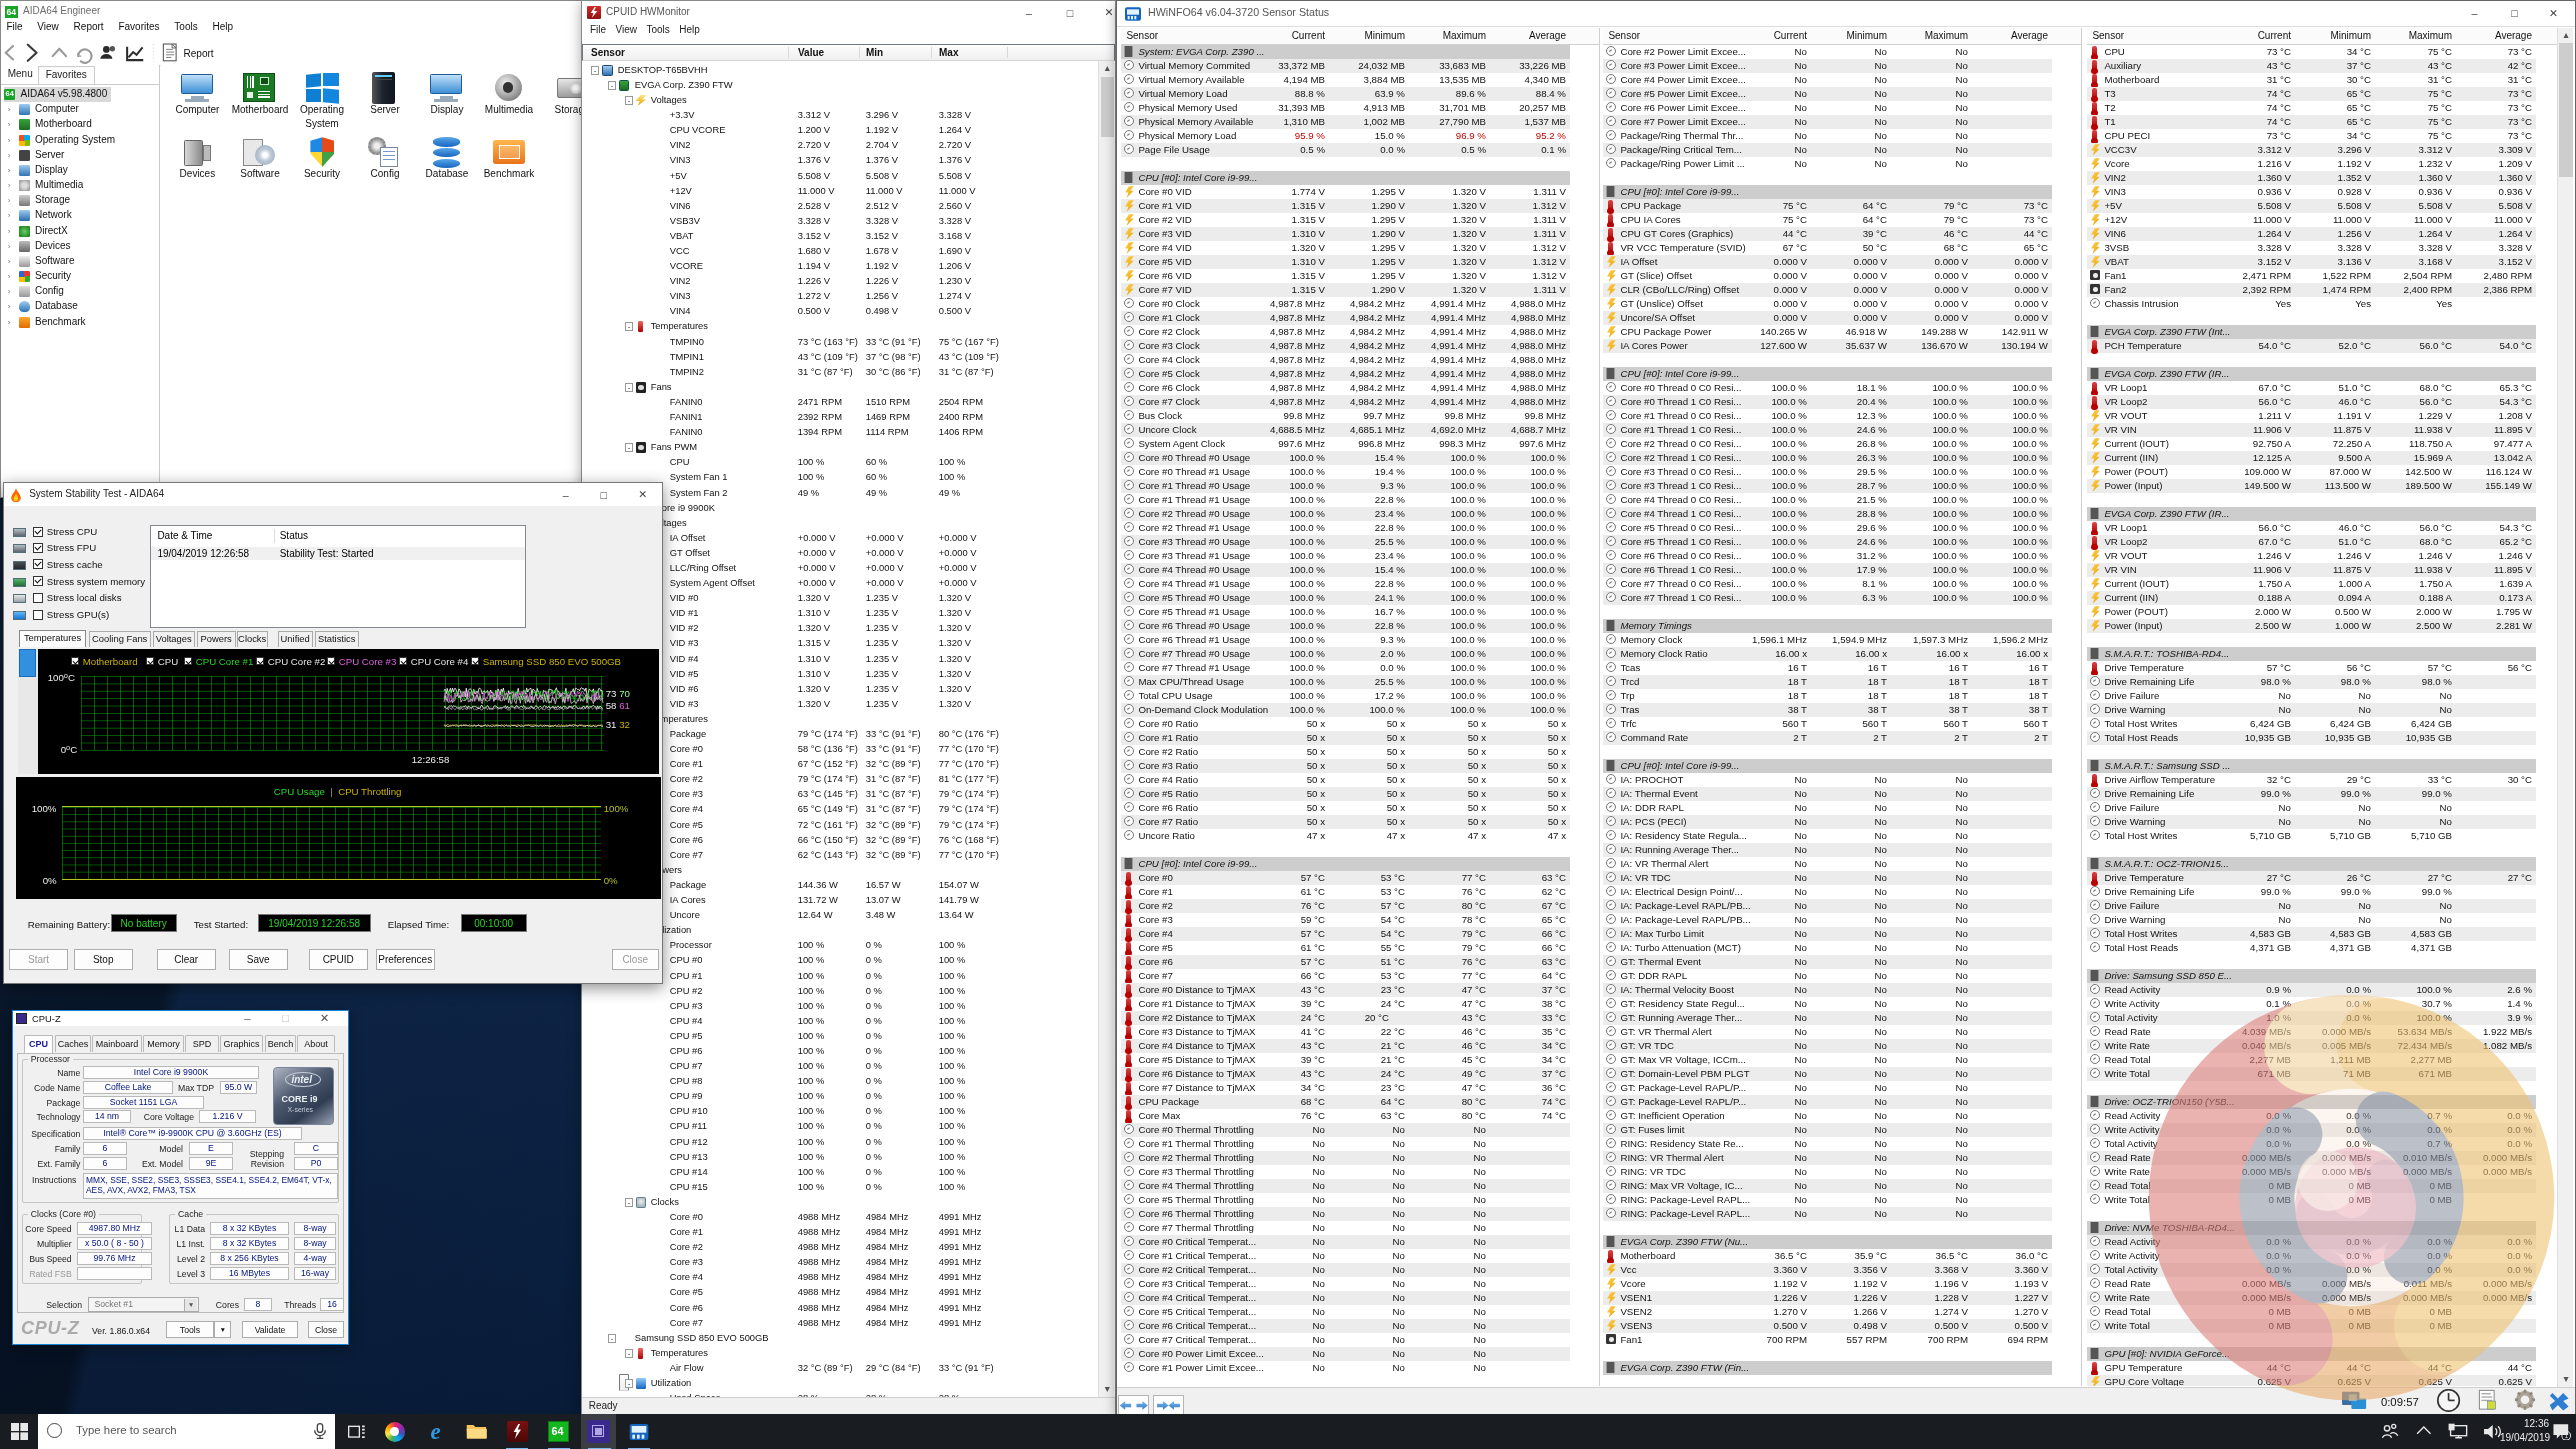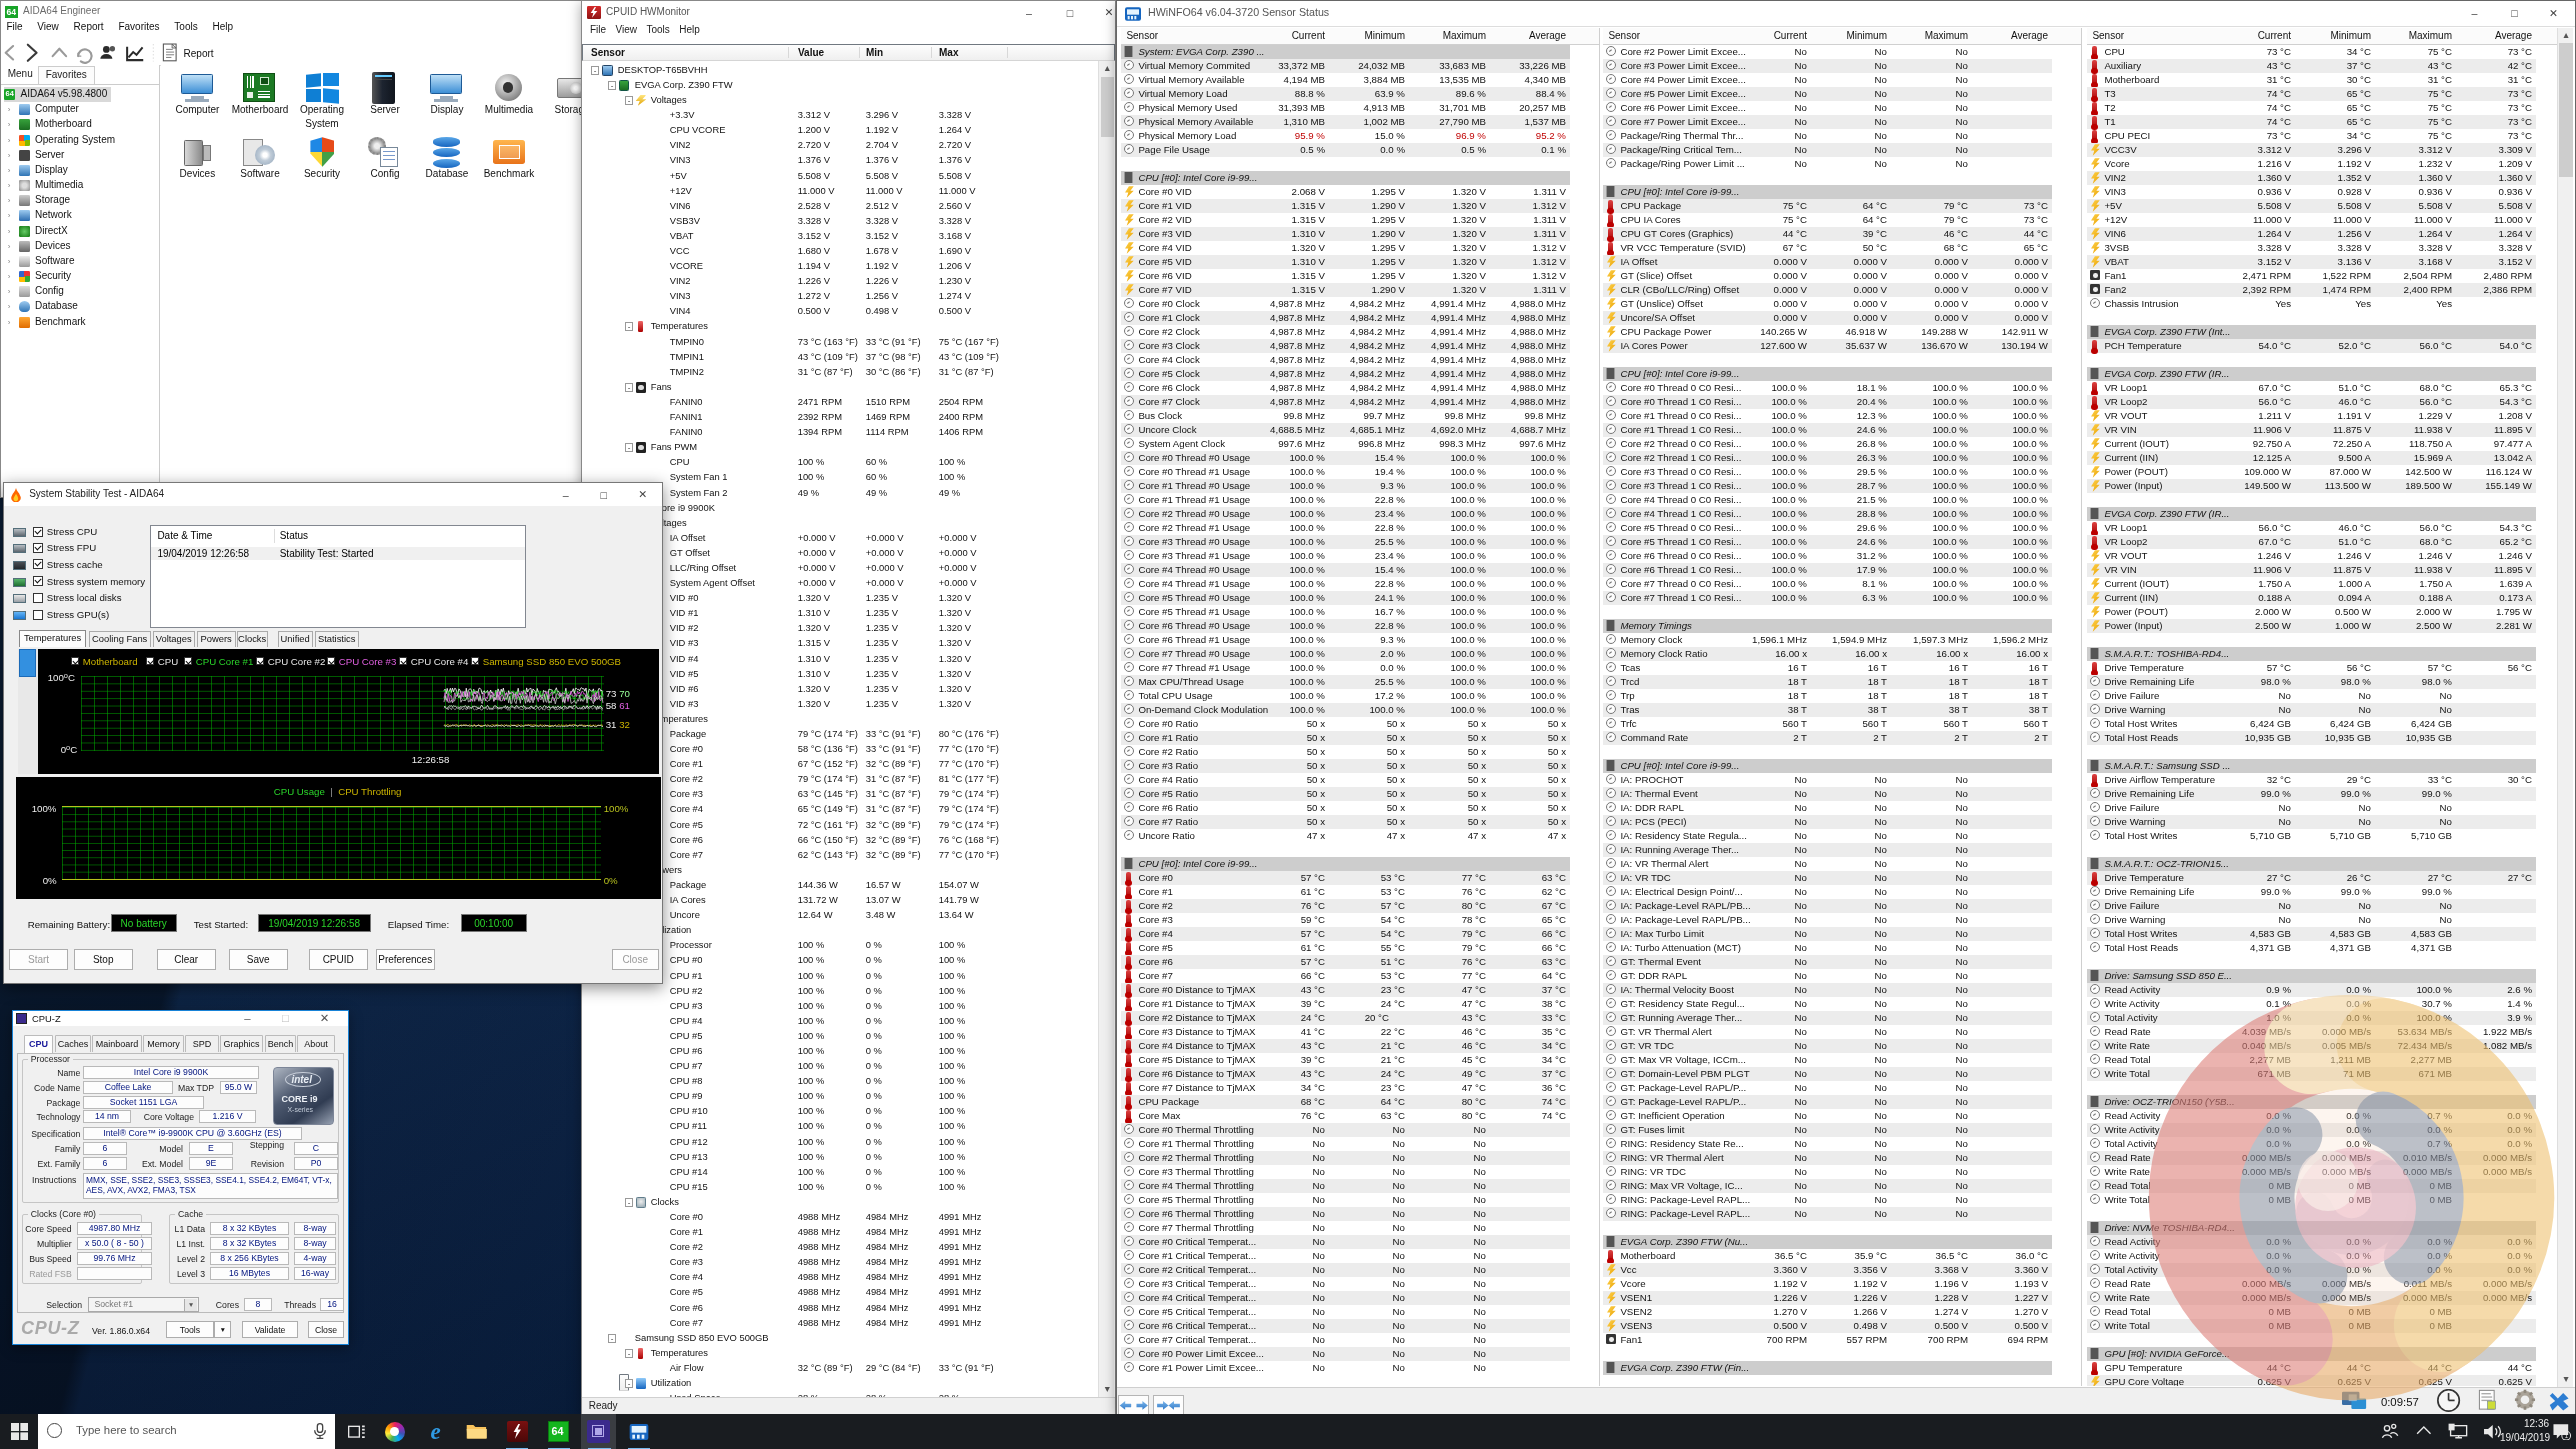--- a/index.html
+++ b/index.html
@@ -953,21 +953,21 @@
           <span class="pv" style="left:366px">0.1 %</span>
         </div>
         <div class="pr"></div>
         <div class="pr ph">
           <i class="ih"></i>
           <em>CPU [#0]: Intel Core i9-99...</em>
         </div>
         <div class="pr">
           <i class="iv"></i>
           <b>Core #0 VID</b>
-          <span class="pv" style="left:125px">2.068 V</span>
+          <span class="pv" style="left:125px">1.774 V</span>
           <span class="pv" style="left:205px">1.295 V</span>
           <span class="pv" style="left:286px">1.320 V</span>
           <span class="pv" style="left:366px">1.311 V</span>
         </div>
         <div class="pr s">
           <i class="iv"></i>
           <b>Core #1 VID</b>
           <span class="pv" style="left:125px">1.315 V</span>
           <span class="pv" style="left:205px">1.290 V</span>
           <span class="pv" style="left:286px">1.320 V</span>
@@ -3106,21 +3106,21 @@
 <span class="zl" style="left:9.4px;top:101px;width:58px">Technology</span>
 <div class="zf" style="left:70px;top:99px;width:48px">14 nm</div>
 <span class="zl" style="left:125px;top:101px;width:56px">Core Voltage</span>
 <div class="zf" style="left:186px;top:99px;width:57px">1.216 V</div>
 <span class="zl" style="left:9.4px;top:118px;width:58px">Specification</span>
 <div class="zf" style="left:70px;top:116px;width:219px">Intel® Core™ i9-9900K CPU @ 3.60GHz (ES)</div>
 <span class="zl" style="left:9.4px;top:133px;width:58px">Family</span>
 <div class="zf" style="left:70px;top:131px;width:44px">6</div>
 <span class="zl" style="left:142px;top:133px;width:28px">Model</span>
 <div class="zf" style="left:176px;top:131px;width:44px">E</div>
-<span class="zl" style="left:231px;top:129px;width:40px">Stepping</span>
+<span class="zl" style="left:231px;top:138px;width:40px">Stepping</span>
 <div class="zf" style="left:281px;top:131px;width:44px">C</div>
 <span class="zl" style="left:9.4px;top:148px;width:58px">Ext. Family</span>
 <div class="zf" style="left:70px;top:146px;width:44px">6</div>
 <span class="zl" style="left:127px;top:148px;width:43px">Ext. Model</span>
 <div class="zf" style="left:176px;top:146px;width:44px">9E</div>
 <span class="zl" style="left:231px;top:148px;width:40px">Revision</span>
 <div class="zf" style="left:281px;top:146px;width:44px">P0</div>
 <span class="zl" style="left:9.4px;top:164px;width:54px">Instructions</span>
 <div style="position:absolute;left:70px;top:162px;width:255px;height:25.5px;background:#fdfdfd;border:0.7px solid #b9b9b9;font-size:8.4px;color:#00137f;padding:0.7px 2px">MMX, SSE, SSE2, SSE3, SSSE3, SSE4.1, SSE4.2, EM64T, VT-x, AES, AVX, AVX2, FMA3, TSX</div>
 <div style="position:absolute;left:260px;top:56px;width:61px;height:58px;background:linear-gradient(145deg,#aeb6c2,#4e5a70 40%,#303c52 70%,#97a1b2);border:1.3px solid #7d8698;border-radius:4px">

